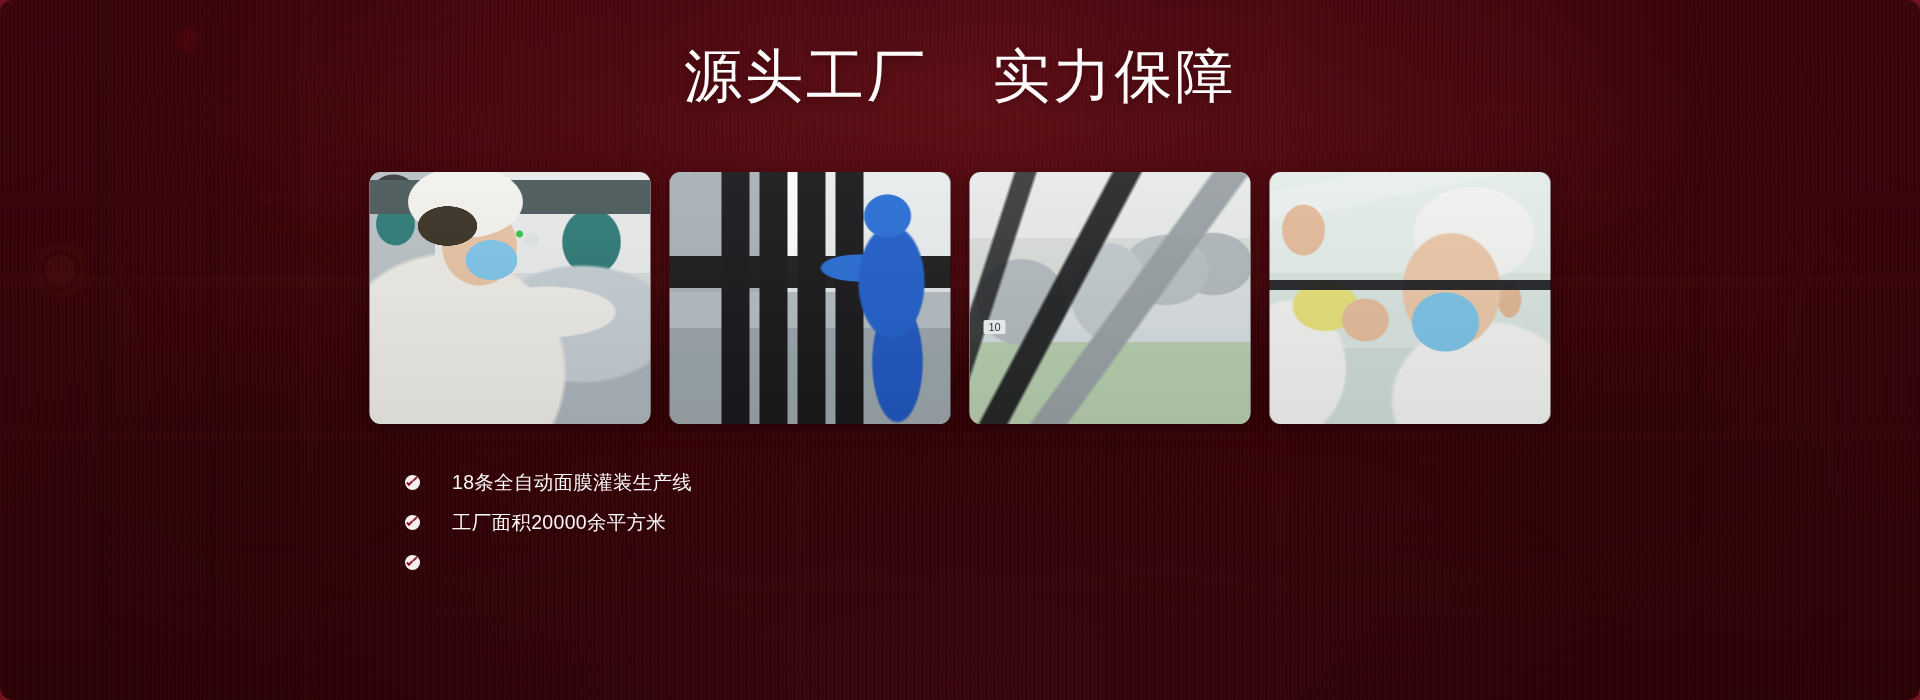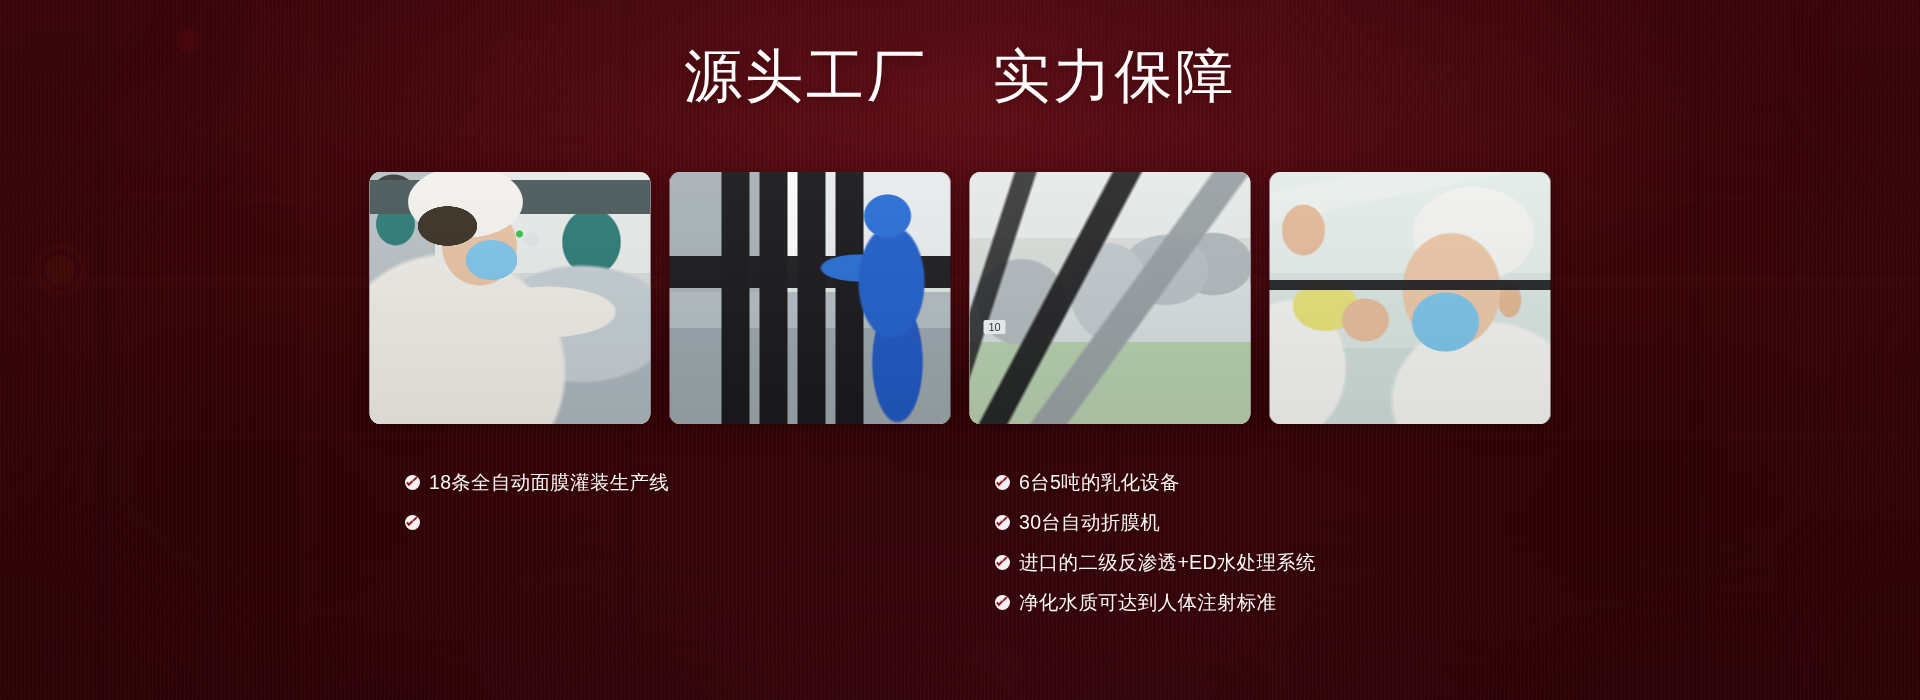--- a/index.html
+++ b/index.html
@@ -1,15 +1,15 @@
 <!DOCTYPE html>
 <html><head>
 <meta charset="utf-8">
 <style>
-  * { margin:0; padding:0; box-sizing:border-box; }
+  * { margin:0; padding:0; box-sizing:border-box;border-radius:12px; }
   html,body { width:1920px; height:700px; overflow:hidden; }
   body {
     font-family:"Liberation Sans","DejaVu Sans",sans-serif;
     background:#6f141f;
   }
 
   
   #banner {
     position:relative;
     width:1920px; height:700px;
@@ -250,20 +250,21 @@
   .col { width:490px; }
   .col.right { margin-left:100px; }
   .bullet {
     display:flex; align-items:center;
     height:40px;
     color:#fdf8f8;
     font-size:19.5px;
     letter-spacing:.3px;
     white-space:nowrap;
     text-shadow:0 1px 4px rgba(40,0,6,.45);
+    gap:23px;
   }
   .tick {
     flex:0 0 auto;
     width:15px; height:15px;
     border-radius:50%;
     background:#f6f2f2;
     margin-right:9px;
     position:relative;
   }
   .tick:after{
@@ -331,37 +332,23 @@
 
   <div class="lists">
 
     <div class="col left">
       <div class="bullet">
         <span class="tick"></span>
         <span>18条全自动面膜灌装生产线</span>
       </div>
       <div class="bullet">
         <span class="tick"></span>
-      </div>
-    </div>
-
-    <div class="col right">
-      <div class="bullet">
-        <span class="tick"></span>
-        <span>6台5吨的乳化设备</span>
+        <span>工厂面积20000余平方米</span>
       </div>
       <div class="bullet">
         <span class="tick"></span>
-        <span>30台自动折膜机</span>
       </div>
-      <div class="bullet">
-        <span class="tick"></span>
-        <span>进口的二级反渗透+ED水处理系统</span>
-      </div>
-      <div class="bullet">
-        <span class="tick"></span>
-        <span>净化水质可达到人体注射标准</span>
-      </div>
-    </div>
+    </div>
+
 
   </div>
 
 </div>
 
 </body></html>

